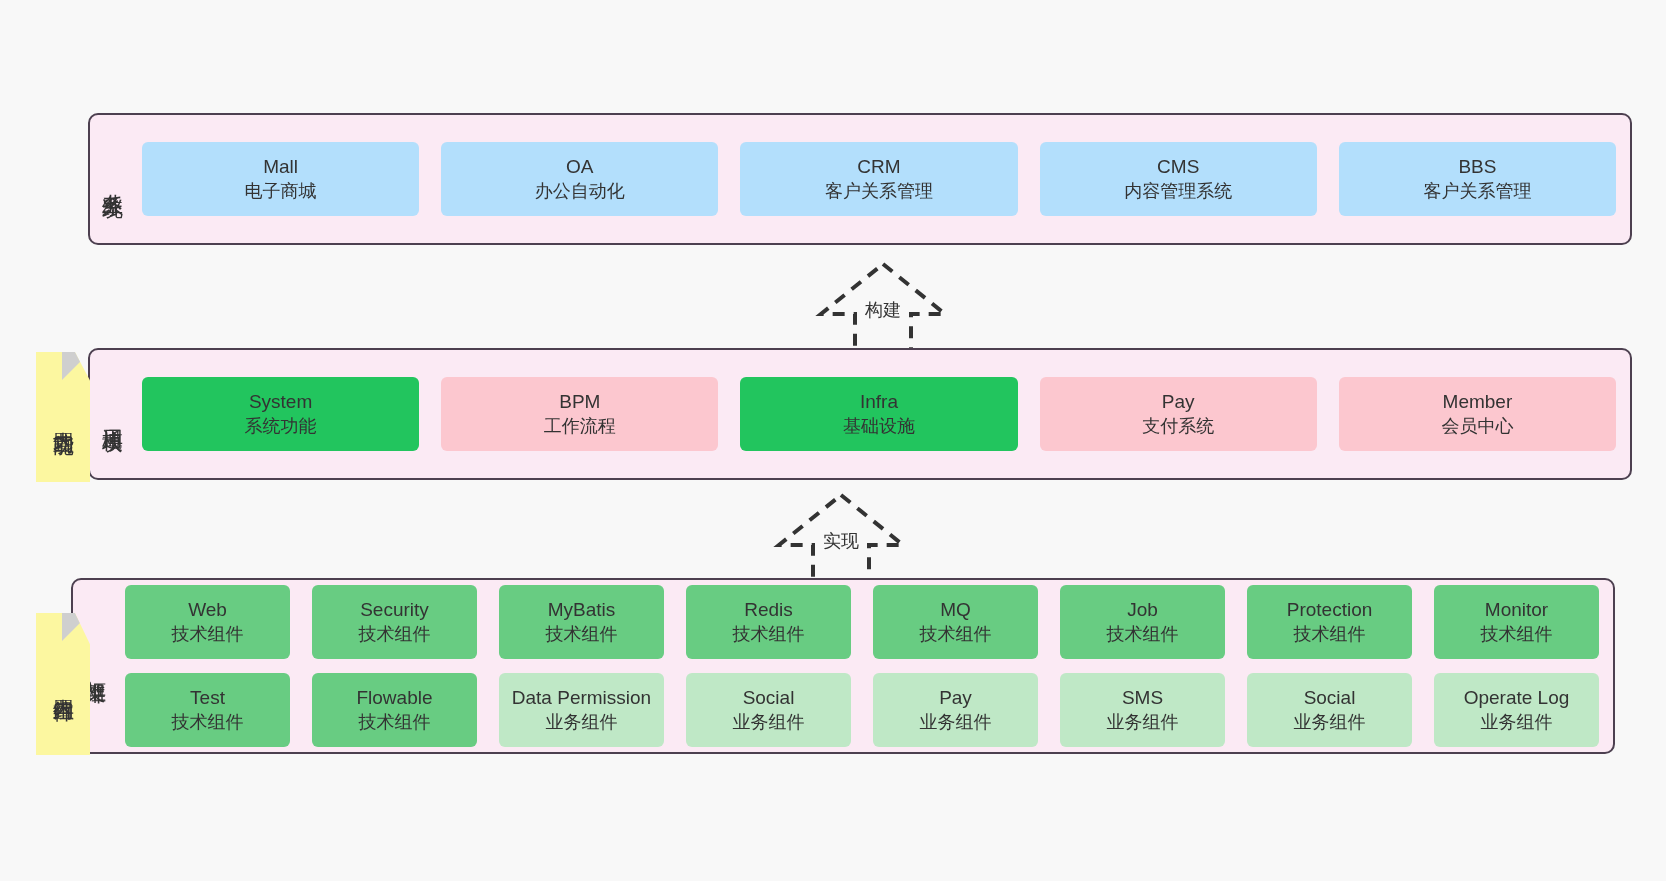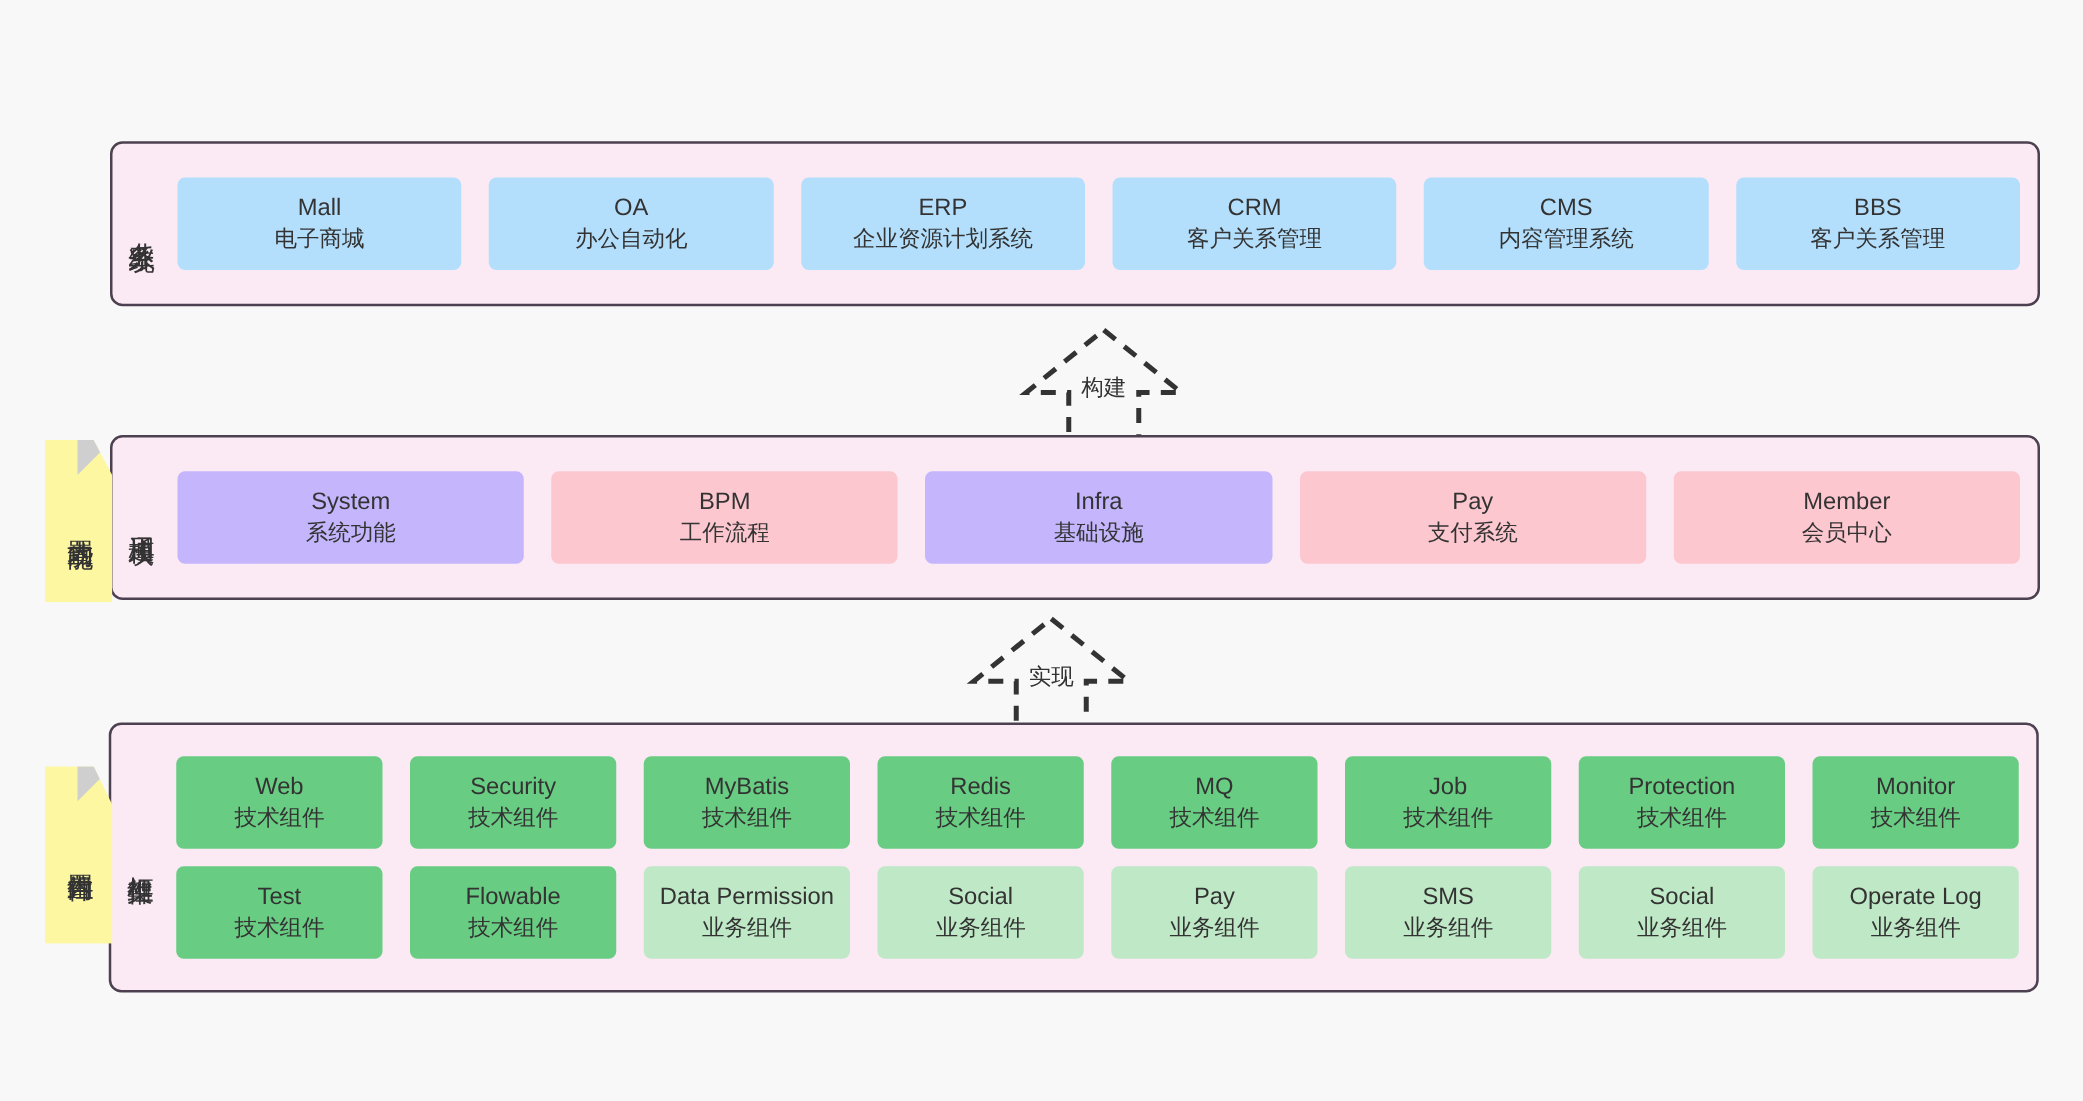--- a/index.html
+++ b/index.html
@@ -81,29 +81,29 @@
   .card .t1 {
     font-size: 19px;
     color: #333333;
   }
   .card .t2 {
     font-size: 18px;
     color: #333333;
   }
 
   .card.blue        { background: #b3dffc; }
-  .card.red         { background: #c4b5fd; }
+  .card.red         { background: #22c55e; }
   .card.pink        { background: #fcc7cf; }
   .card.green       { background: #68cc82; }
   .card.lightgreen  { background: #bfe8c6; }
 
   
   #layer-business { left: 88px;  top: 113px; width: 1544px; height: 132px; }
   #layer-common   { left: 88px;  top: 348px; width: 1544px; height: 132px; }
-  #layer-frame    { left: 87px;  top: 578px; width: 1544px; height: 216px; }
+  #layer-frame    { left: 71px;  top: 578px; width: 1544px; height: 176px; }
 
   #layer-business .card { height: 74px; }
   #layer-common   .card { height: 74px; }
   #layer-frame    .card { height: 74px; }
 
   
   .note {
     position: absolute;
     background: #fcf7a0;
     box-sizing: border-box;
@@ -164,24 +164,20 @@
       <div class="row">
         <div class="card blue">
           <span class="t1">Mall</span>
           <span class="t2">电子商城</span>
         </div>
         <div class="card blue">
           <span class="t1">OA</span>
           <span class="t2">办公自动化</span>
         </div>
         <div class="card blue">
-          <span class="t1">ERP</span>
-          <span class="t2">企业资源计划系统</span>
-        </div>
-        <div class="card blue">
           <span class="t1">CRM</span>
           <span class="t2">客户关系管理</span>
         </div>
         <div class="card blue">
           <span class="t1">CMS</span>
           <span class="t2">内容管理系统</span>
         </div>
         <div class="card blue">
           <span class="t1">BBS</span>
           <span class="t2">客户关系管理</span>

